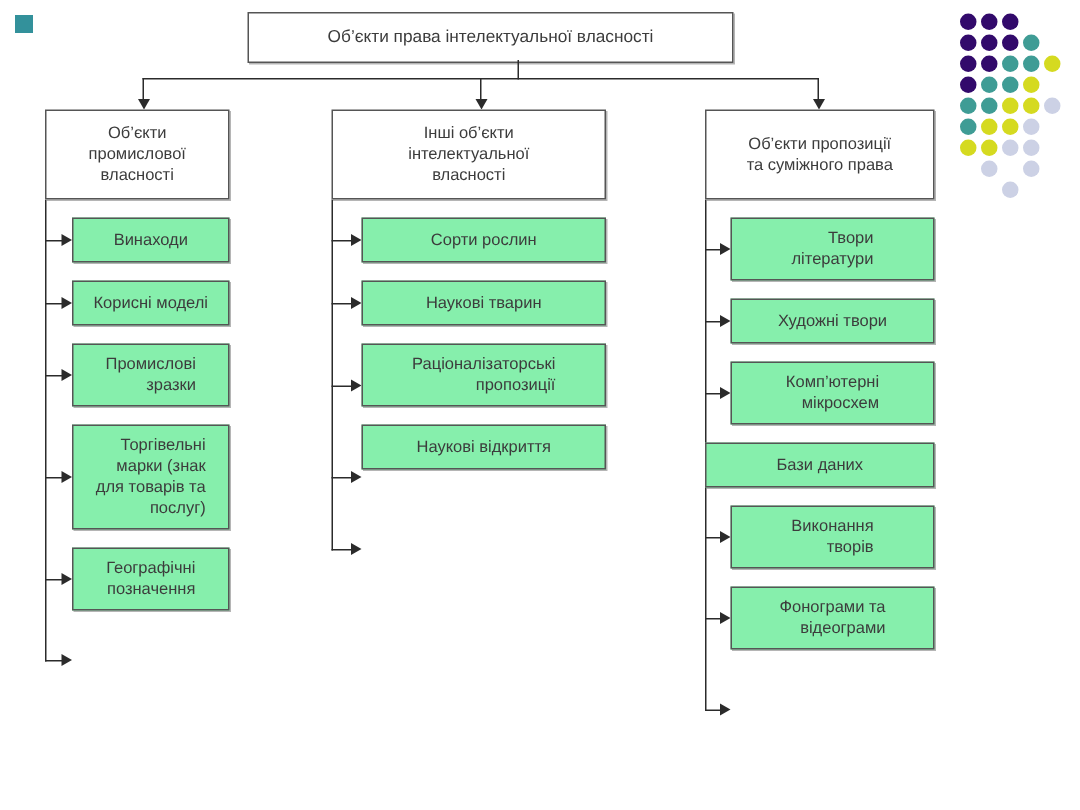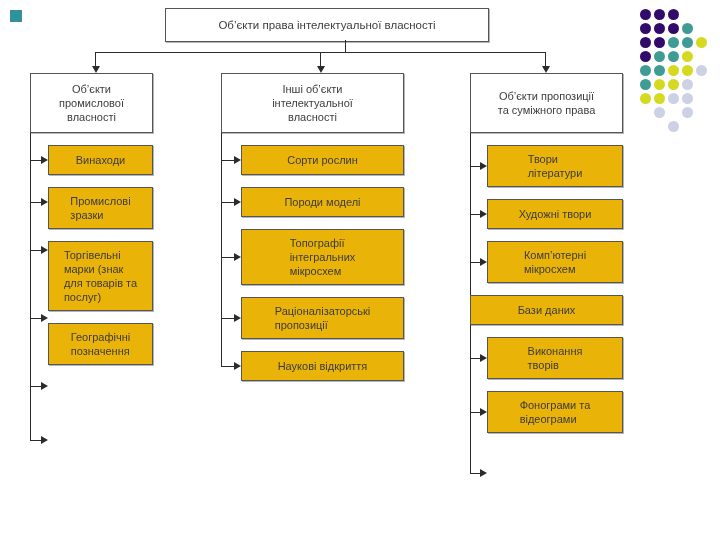--- a/index.html
+++ b/index.html
@@ -20,22 +20,22 @@
     box-sizing:border-box; width:100%; min-height:60px; margin-bottom:12px;
     border:1px solid var(--border); box-shadow:1px 1px 0 rgba(120,120,120,.55);
     display:flex; align-items:center; justify-content:center;
     font-size:11px; line-height:14px; text-align:center; white-space:pre-line;
     background:#fff; position:relative; z-index:2;
   }
   .node{
     box-sizing:border-box; min-height:30px; margin-bottom:12px;
     border:1px solid var(--border); box-shadow:1px 1px 0 rgba(120,120,120,.55);
     display:flex; align-items:center; justify-content:center;
-    padding:6px 2px; font-size:11px; line-height:14px; text-align:left;
-    white-space:pre-line; background:#eab308; position:relative; z-index:2;
+    padding:6px 2px; font-size:11px; line-height:14px; text-align:right;
+    white-space:pre-line; background:#86efac; position:relative; z-index:2;
   }
   .cline{ position:absolute; background:var(--line); z-index:1; }
   .arr-down{ position:absolute; width:0; height:0;
     border-left:4px solid transparent; border-right:4px solid transparent;
     border-top:7px solid var(--line); z-index:1; }
   .arr-right{ position:absolute; width:0; height:0;
     border-top:4px solid transparent; border-bottom:4px solid transparent;
     border-left:7px solid var(--line); z-index:1; }
   .dot{ position:absolute; width:11px; height:11px; border-radius:50%; }
 </style>
@@ -57,20 +57,21 @@
   <div class="arr-down" style="left:91.5px;  top:66px;"></div>
   <div class="arr-down" style="left:316.5px; top:66px;"></div>
   <div class="arr-down" style="left:541.5px; top:66px;"></div>
 
   <div id="columns">
       <div class="col" style="left: 30px; width: 123px;">
         <div class="hdr">Об’єкти
 промислової
 власності</div>
         <div class="node" style="margin-left: 18px;">Винаходи</div>
+        <div class="node" style="margin-left: 18px;">Корисні моделі</div>
         <div class="node" style="margin-left: 18px;">Промислові
 зразки</div>
         <div class="node" style="margin-left: 18px;">Торгівельні
 марки (знак
 для товарів та
 послуг)</div>
         <div class="node" style="margin-left: 18px;">Географічні
 позначення</div>
         <div class="cline" style="left: 0px; top: 87px; width: 12px; height: 1px;"></div>
         <div class="arr-right" style="left: 11px; top: 83px;"></div>
@@ -84,24 +85,21 @@
         <div class="arr-right" style="left: 11px; top: 309px;"></div>
         <div class="cline" style="left: 0px; top: 367px; width: 12px; height: 1px;"></div>
         <div class="arr-right" style="left: 11px; top: 363px;"></div>
         <div class="cline" style="left: 0px; top: 60px; width: 1px; height: 308px;"></div>
       </div>
       <div class="col" style="left: 221px; width: 183px;">
         <div class="hdr">Інші об’єкти
 інтелектуальної
 власності</div>
         <div class="node" style="margin-left: 20px;">Сорти рослин</div>
-        <div class="node" style="margin-left: 20px;">Породи моделі</div>
-        <div class="node" style="margin-left: 20px;">Топографії
-інтегральних
-мікросхем</div>
+        <div class="node" style="margin-left: 20px;">Наукові тварин</div>
         <div class="node" style="margin-left: 20px;">Раціоналізаторські
 пропозиції</div>
         <div class="node" style="margin-left: 20px;">Наукові відкриття</div>
         <div class="cline" style="left: 0px; top: 87px; width: 14px; height: 1px;"></div>
         <div class="arr-right" style="left: 13px; top: 83px;"></div>
         <div class="cline" style="left: 0px; top: 129px; width: 14px; height: 1px;"></div>
         <div class="arr-right" style="left: 13px; top: 125px;"></div>
         <div class="cline" style="left: 0px; top: 184px; width: 14px; height: 1px;"></div>
         <div class="arr-right" style="left: 13px; top: 180px;"></div>
         <div class="cline" style="left: 0px; top: 245px; width: 14px; height: 1px;"></div>

